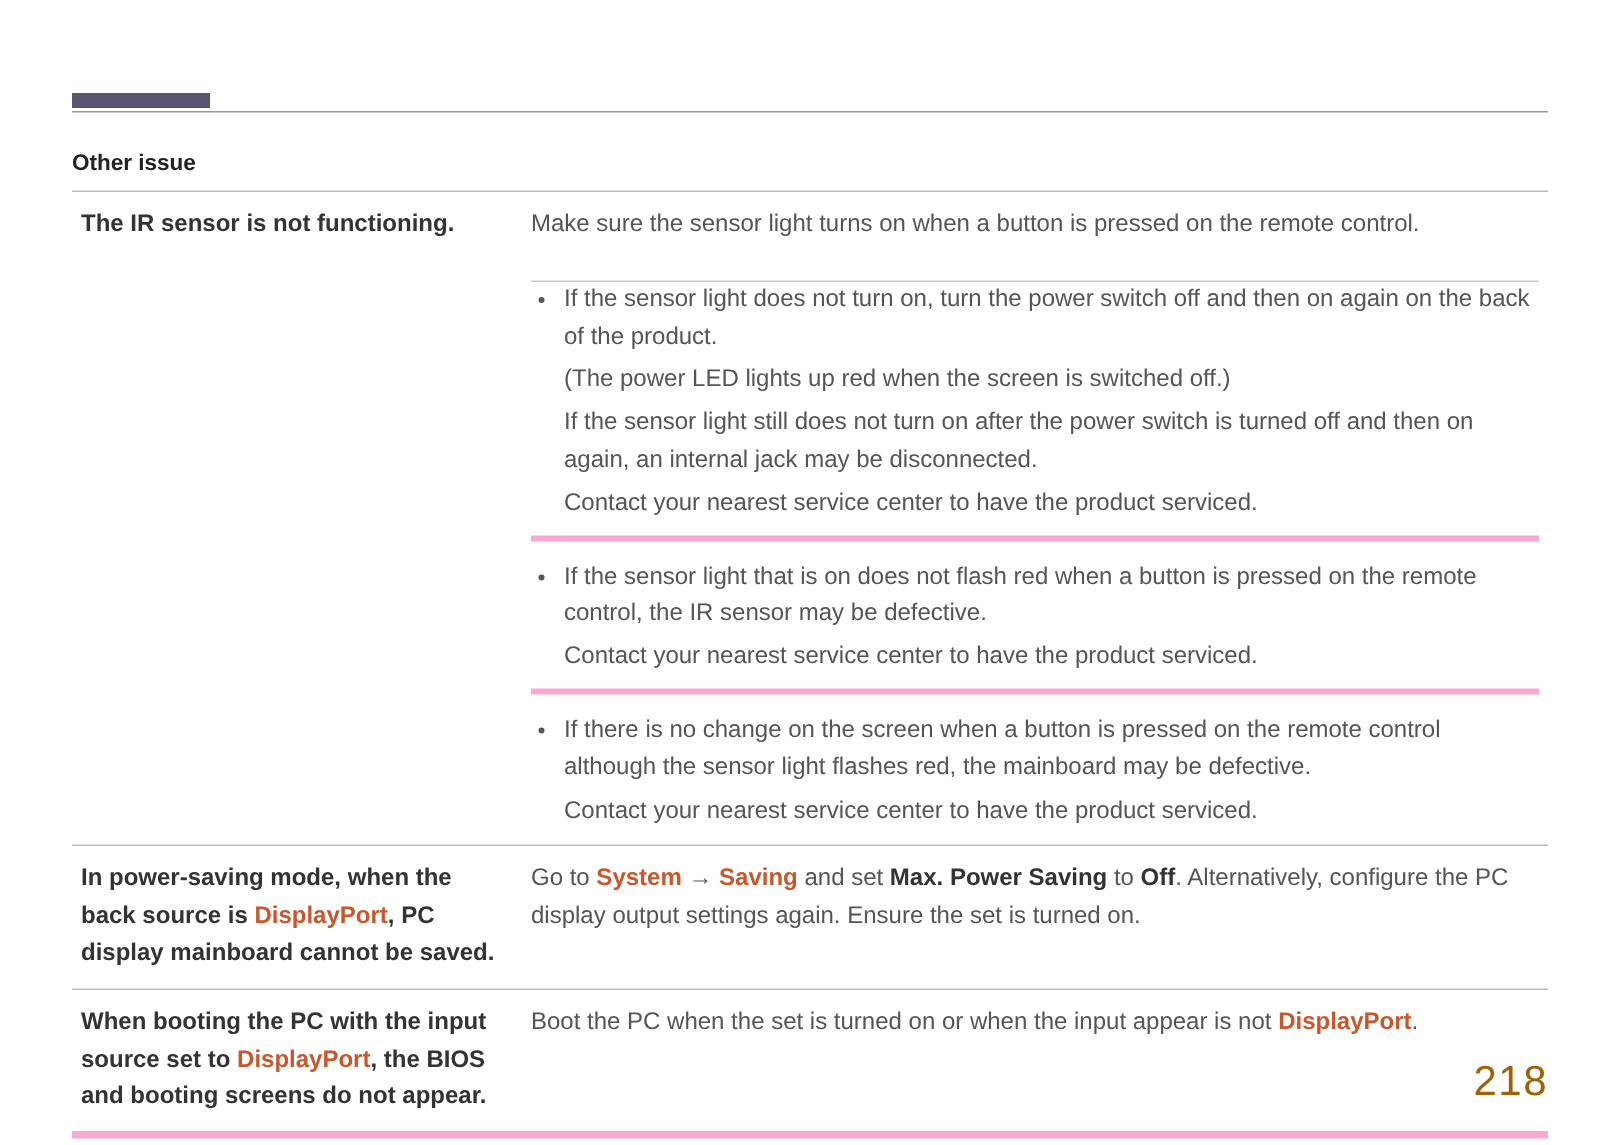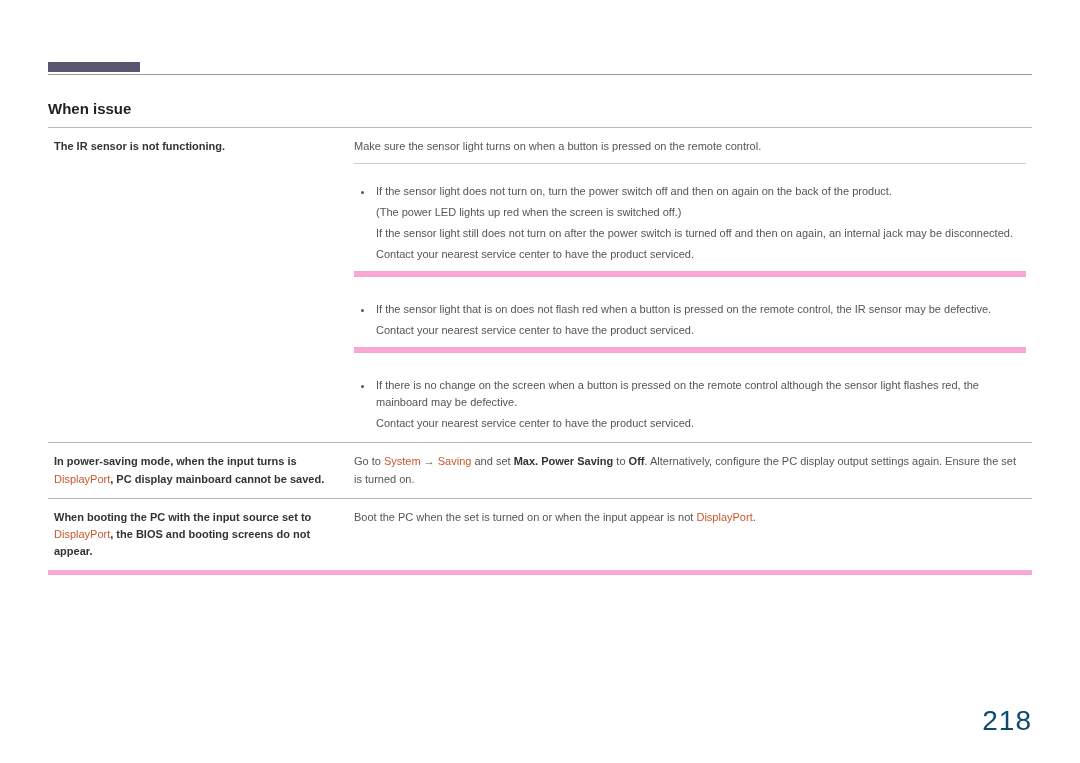--- a/index.html
+++ b/index.html
@@ -1,67 +1,67 @@
 <!DOCTYPE html>
 <html><head>
 <meta charset="utf-8">
 <style>
   * { box-sizing: border-box; margin: 0; padding: 0; }
   html, body { width: 1080px; height: 763px; background: #fff; font-family: Arial, Helvetica, sans-serif; color: #333; }
   .page { padding: 56px 48px 40px 48px; position: relative; height: 100%; }
   .hr-top { position: absolute; left: 48px; right: 48px; top: 74px; height: 1px; background: #999; }
   .accent-bar { position: absolute; left: 48px; top: 62px; width: 92px; height: 10px; background: #5a5470; }
   .section-title { font-size: 15px; font-weight: 700; color: #222; margin-top: 44px; margin-bottom: 10px; }
-  .tbl { width: 100%; border-collapse: collapse; font-size: 11px; line-height: 1.55; color: #555; }
+  .tbl { width: 100%; border-collapse: collapse; font-size: 16px; line-height: 1.55; color: #555; }
   .tbl td { vertical-align: top; padding: 10px 6px; }
   .tbl tr { border-top: 1px solid #bbb; }
   .tbl tr:last-child { border-bottom: 5px solid #f9a8d4; }
   .col-l { width: 300px; font-weight: 700; color: #333; }
   ul.bul { list-style: disc; padding-left: 20px; }
   ul.bul > li { margin-bottom: 0; padding-left: 2px; }
-  .sub { border-top: 6px solid #f9a8d4; margin-top: 8px; padding-top: 24px; }
+  .sub { border-top: 4px solid #f9a8d4; margin-top: 8px; padding-top: 12px; }
   .sub:first-child { border-top: none; margin-top: 0; padding-top: 0; }
-  .hl { color: #c8582c; font-weight: 400; }
+  .hl { color: #c8582c; font-weight: 700; }
   .b { font-weight: 700; color: #333; }
-  .pagenum { position: absolute; right: 48px; bottom: 26px; font-size: 28px; color: #0c4a6e; font-weight: 300; letter-spacing: 1px; }
+  .pagenum { position: absolute; right: 48px; bottom: 26px; font-size: 28px; color: #a16207; font-weight: 300; letter-spacing: 1px; }
 </style>
 </head>
 <body>
 
 <div class="page">
   <div class="accent-bar"></div>
   <div class="hr-top"></div>
 
-  <h3 class="section-title">When issue</h3>
+  <h3 class="section-title">Other issue</h3>
 
   <table class="tbl">
     <tbody id="tbody">
         <tr>
           <td class="col-l"><span class="b">The IR sensor is not functioning.</span></td>
           <td>
             <div>Make sure the sensor light turns on when a button is pressed on the remote control.</div>
-            <div class="sub" style="border-top:1px solid #ccc;margin-top:8px;padding-top:19px;">
+            <div class="sub" style="border-top:1px solid #ccc;margin-top:24px;padding-top:0;">
               <ul class="bul">
                 <li>If the sensor light does not turn on, turn the power switch off and then on again on the back of the product.<div style="margin-top:4px;">(The power LED lights up red when the screen is switched off.)</div><div style="margin-top:4px;">If the sensor light still does not turn on after the power switch is turned off and then on again, an internal jack may be disconnected.</div><div style="margin-top:4px;">Contact your nearest service center to have the product serviced.</div></li>
               </ul>
             </div>
             <div class="sub" style="">
               <ul class="bul">
                 <li>If the sensor light that is on does not flash red when a button is pressed on the remote control, the IR sensor may be defective.<div style="margin-top:4px;">Contact your nearest service center to have the product serviced.</div></li>
               </ul>
             </div>
             <div class="sub" style="">
               <ul class="bul">
                 <li>If there is no change on the screen when a button is pressed on the remote control although the sensor light flashes red, the mainboard may be defective.<div style="margin-top:4px;">Contact your nearest service center to have the product serviced.</div></li>
               </ul>
             </div>
           </td>
         </tr>
         <tr>
-          <td class="col-l"><span class="b">In power-saving mode, when the input turns is </span><span class="hl">DisplayPort</span><span class="b">, PC display mainboard cannot be saved.</span></td>
+          <td class="col-l"><span class="b">In power-saving mode, when the back source is </span><span class="hl">DisplayPort</span><span class="b">, PC display mainboard cannot be saved.</span></td>
           <td>
             <div><span class="">Go to </span><span class="hl">System</span><span class=""> → </span><span class="hl">Saving</span><span class=""> and set </span><span class="b">Max. Power Saving</span><span class=""> to </span><span class="b">Off</span><span class="">. Alternatively, configure the PC display output settings again. Ensure the set is turned on.</span></div>
           </td>
         </tr>
         <tr>
           <td class="col-l"><span class="b">When booting the PC with the input source set to </span><span class="hl">DisplayPort</span><span class="b">, the BIOS and booting screens do not appear.</span></td>
           <td>
             <div><span class="">Boot the PC when the set is turned on or when the input appear is not </span><span class="hl">DisplayPort</span><span class="">.</span></div>
           </td>
         </tr>

